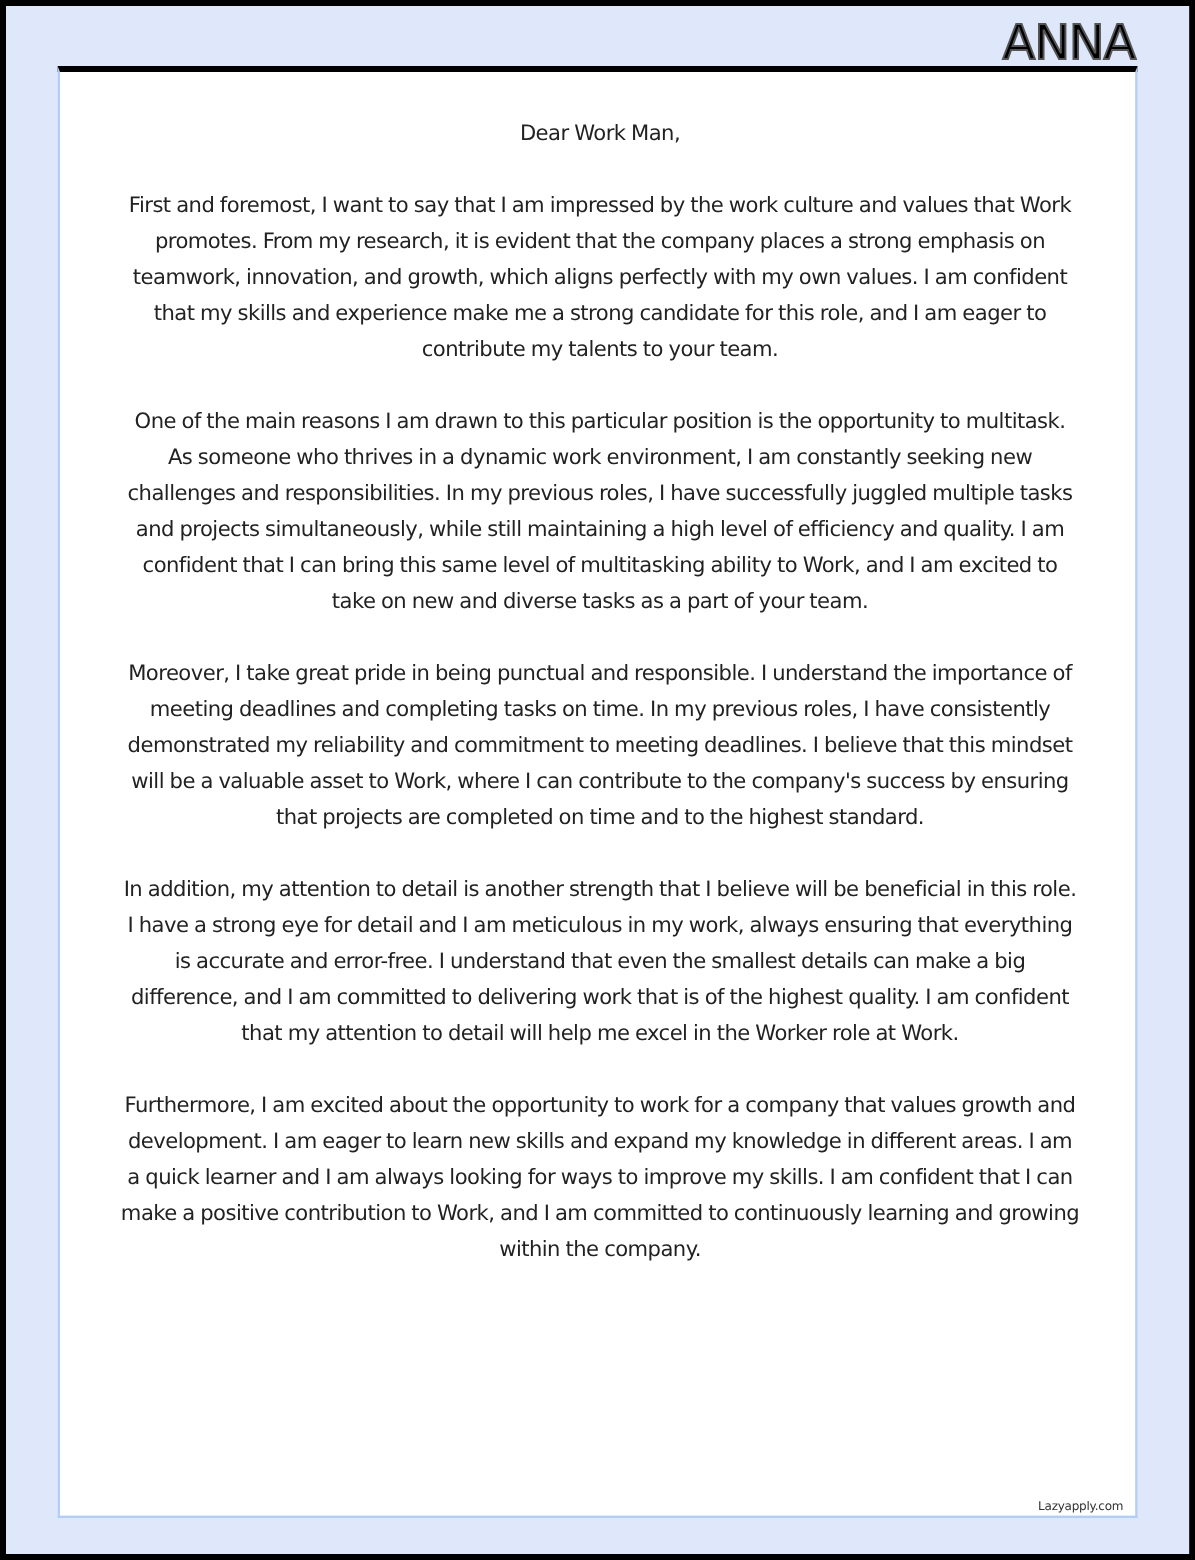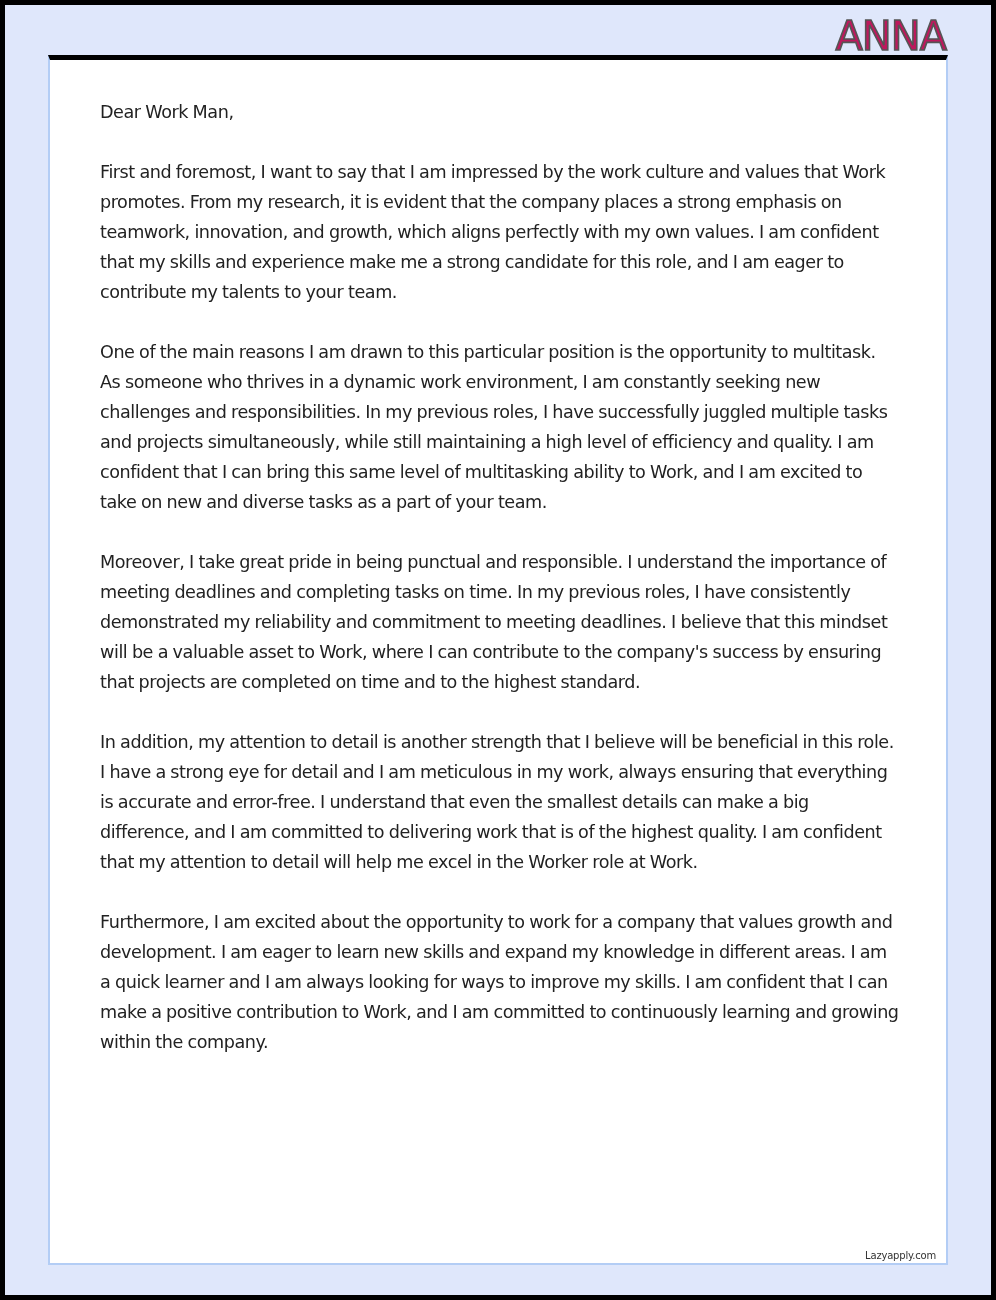--- a/index.html
+++ b/index.html
@@ -20,21 +20,21 @@
       overflow: hidden;
     }
     .brand {
       position: absolute;
       right: 45px;
       top: 8px;
       font-family: "DejaVu Sans", sans-serif;
       font-size: 40px;
       line-height: 46px;
       letter-spacing: -1px;
-      color: #be185d;
+      color: #000000;
       -webkit-text-stroke: 1.6px #555;
       font-weight: normal;
     }
     .card {
       position: absolute;
       left: 43px;
       top: 50px;
       width: 896px;
       height: 1203px;
       background: #ffffff;
@@ -47,20 +47,21 @@
       position: absolute;
       left: 95px;
       top: 92px;
       width: 800px;
       font-family: "DejaVu Sans", sans-serif;
       font-size: 17.6px;
       line-height: 30px;
       color: #222;
       letter-spacing: -0.45px;
       word-spacing: -0.5px;
+      text-align: center;
     }
     .letter p {
       margin: 0 0 30px 0;
     }
     .watermark {
       position: absolute;
       right: 10px;
       bottom: 2px;
       font-family: "DejaVu Sans", sans-serif;
       font-size: 10px;

